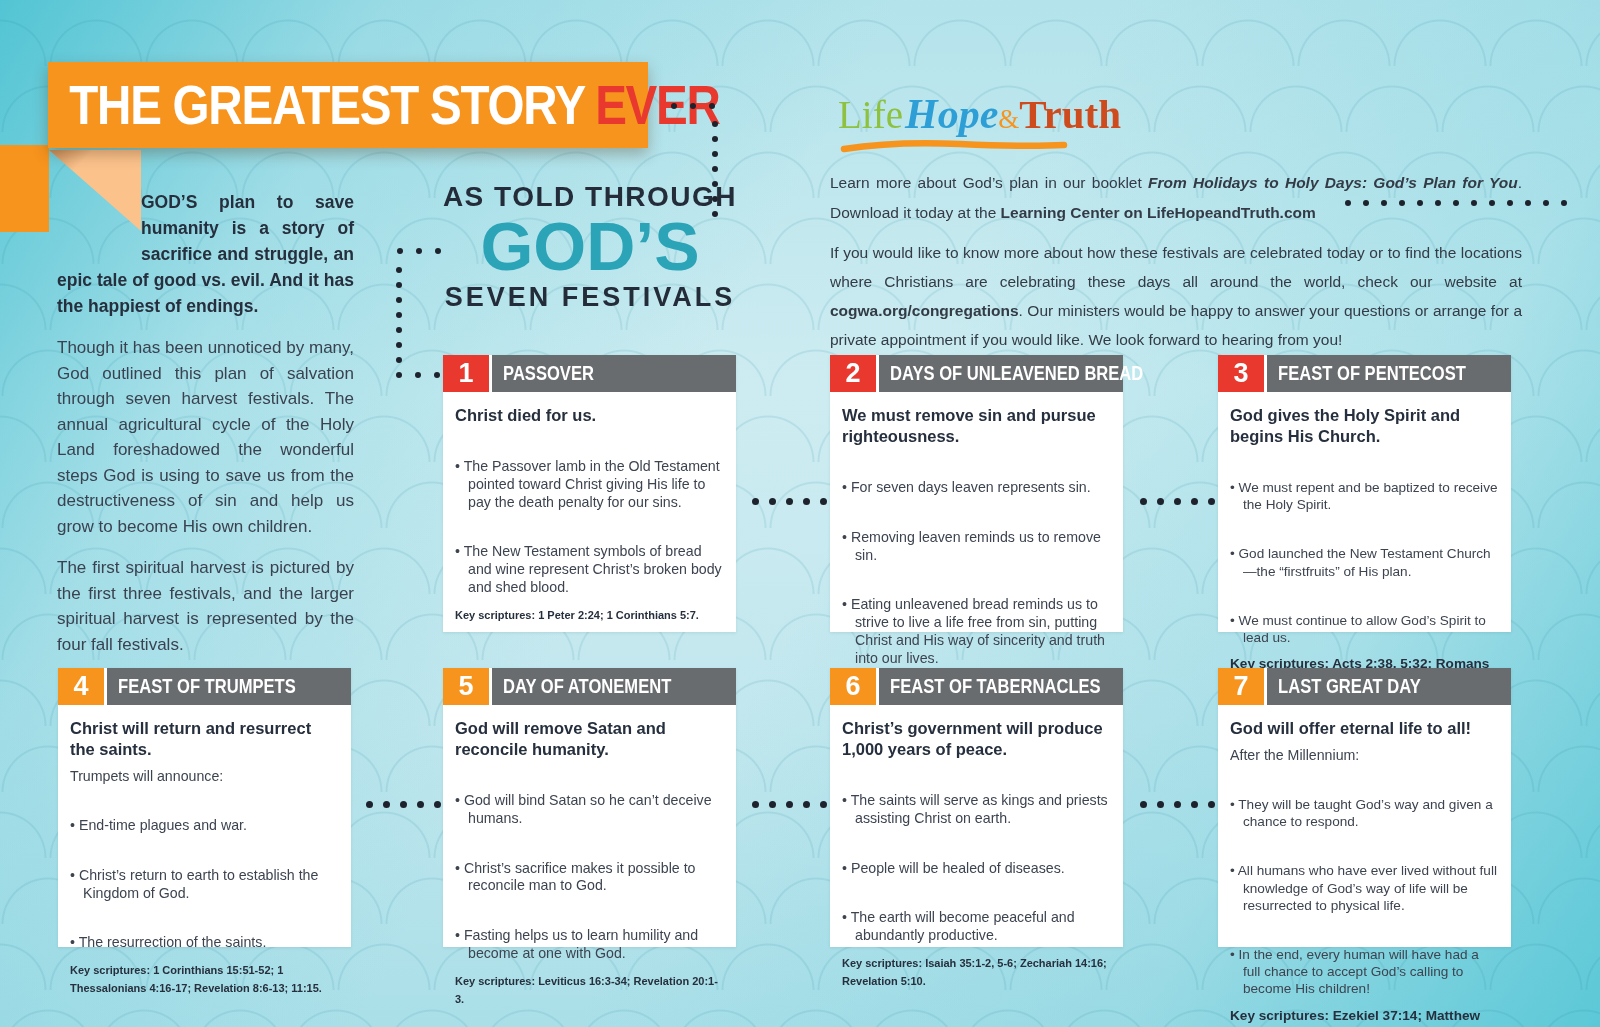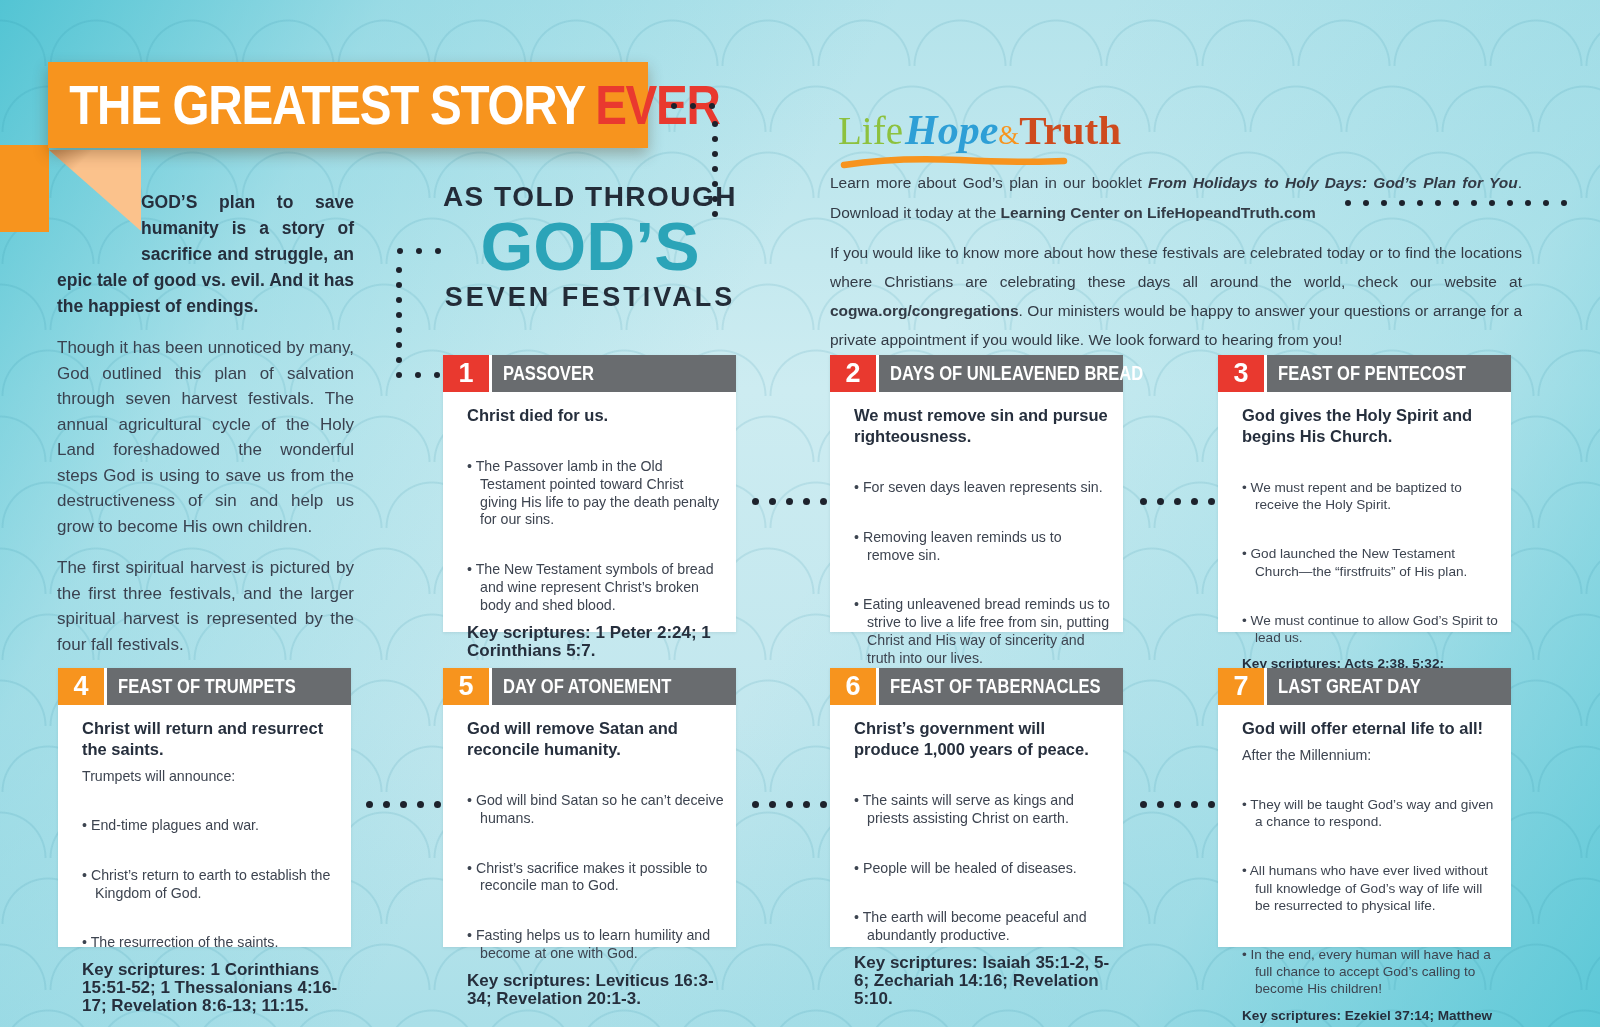--- a/index.html
+++ b/index.html
@@ -36,21 +36,21 @@
   .leftcol p{margin:0;text-align:justify;}
   .intro{font-weight:700;font-size:17.5px;line-height:26px;color:#262f3d;}
   .fold-spacer{float:left;width:84px;height:56px;}
   .bodypar{font-size:17px;line-height:25.5px;color:#3a4250;margin-top:16px !important;}
   
   .centerhead{position:absolute;left:435px;top:181px;width:310px;text-align:center;color:#232c38;}
   .ch-line1{font-size:28px;font-weight:600;letter-spacing:1.5px;line-height:32px;}
   .ch-line2{font-size:68px;font-weight:800;letter-spacing:0;line-height:70px;color:var(--c-teal,#2BA4B8);margin-top:-2px;}
   .ch-line3{font-size:27px;font-weight:600;letter-spacing:3px;line-height:32px;}
   
-  .logo{position:absolute;left:838px;top:106px;white-space:nowrap;}
+  .logo{position:absolute;left:838px;top:90px;white-space:nowrap;}
   .logo .w{font-family:"Liberation Serif",serif;}
   .logo-life{color:var(--c-green,#8DC13E);font-size:39px;}
   .logo-hope{color:var(--c-blue,#2E9FD6);font-size:42px;font-style:italic;font-weight:700;margin-left:2px;}
   .logo-amp{color:var(--c-orange,#F7941E);font-size:27px;}
   .logo-truth{color:var(--c-rust,#CE4B1E);font-size:41px;font-weight:600;}
   .swoosh{position:absolute;left:2px;top:48px;}
   
   .infocol{position:absolute;left:830px;top:168px;width:692px;color:#333b46;}
   .infocol p{margin:0;text-align:justify;font-size:15.5px;}
   .info-p1{line-height:30px;}
@@ -59,28 +59,28 @@
   .b{font-weight:700;}
   
   .card{position:absolute;width:293px;background:#fff;box-shadow:0 1px 3px rgba(20,60,70,.10);}
   .card-header{display:flex;height:37px;background:var(--c-gray,#696C6F);}
   .badge{width:46px;border-right:3px solid #fff;color:#fff;font-size:27px;font-weight:700;
     line-height:37px;text-align:center;flex:0 0 auto;}
   .badge.red{background:var(--c-red,#E9392F);}
   .badge.orange{background:var(--c-orange,#F7941E);}
   .bar-title{display:inline-block;color:#fff;font-weight:700;font-size:19.5px;line-height:37px;
     padding-left:13px;white-space:nowrap;transform:scaleX(.85);transform-origin:left center;}
-  .card-body{padding:13px 12px 0 24px;}
+  .card-body{padding:13px 12px 0 12px;}
   .card-body h3{margin:0 0 7px 0;font-size:16.5px;line-height:21px;color:#262f3d;}
   .lead{font-size:14.2px;line-height:18px;color:#3d4450;margin:0 0 3px 0;}
   .lead:empty{display:none;}
   .card ul{margin:0;padding:0;list-style:none;}
   .card li{font-size:14.2px;line-height:17.8px;color:#3d4450;padding-left:13px;text-indent:-13px;margin-top:32px;}
   .card li::before{content:"• ";}
-  .scripture{font-weight:700;font-size:17px;line-height:18px;color:#262f3d;margin-top:9px;}
+  .scripture{font-weight:700;font-size:11px;line-height:18px;color:#262f3d;margin-top:9px;}
   .card.small li{font-size:13.6px;line-height:17.2px;}
   .card.small .scripture{font-size:13.6px;}
 </style>
 </head>
 <body>
 
 <div class="canvas">
   <div class="scales"></div>
 
   <div class="banner-tail"></div>

